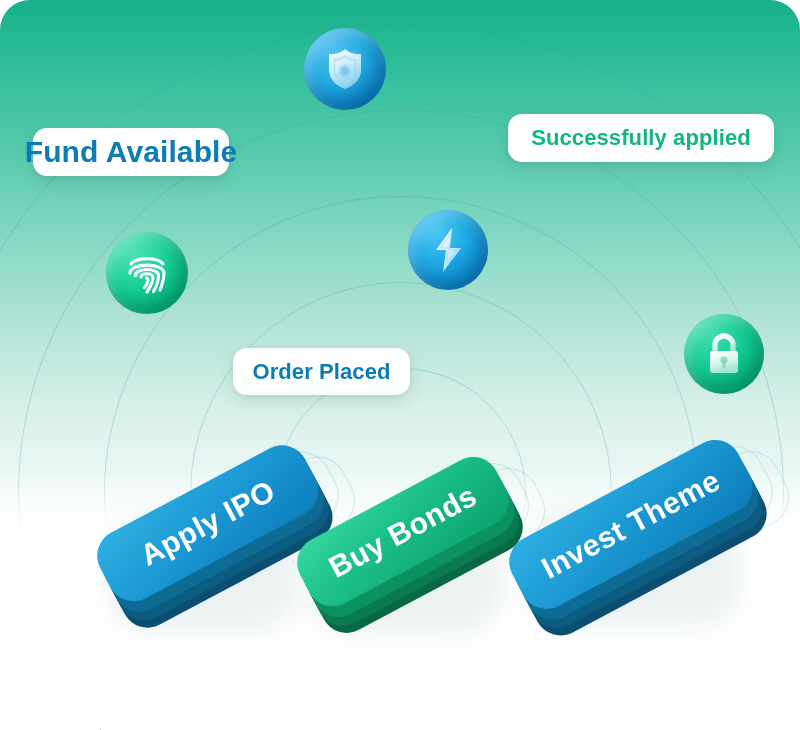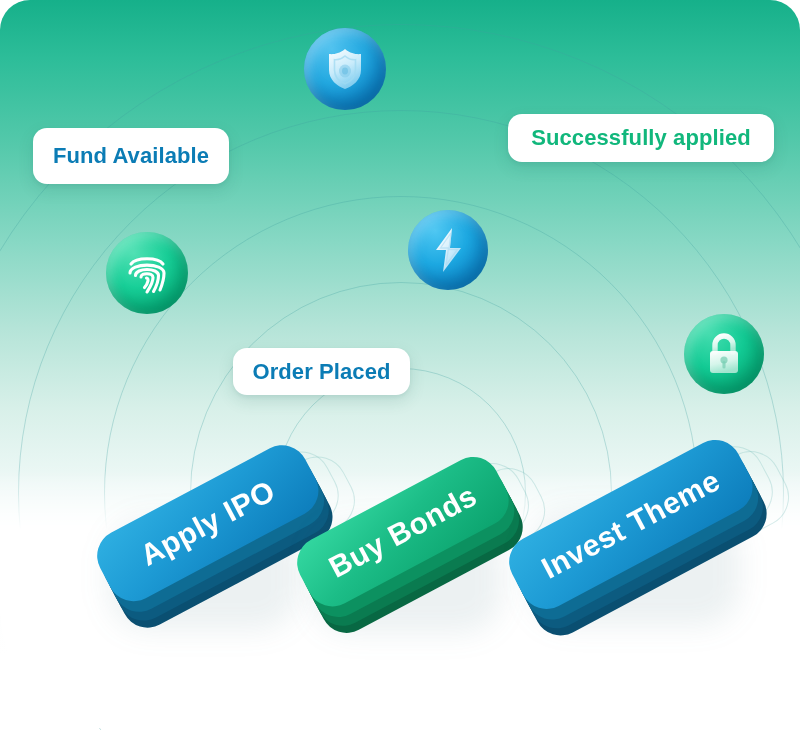--- a/index.html
+++ b/index.html
@@ -38,21 +38,21 @@
     background:transparent;
   }
 
   
   .pill{
     position:absolute;background:#ffffff;border-radius:14px;
     display:flex;align-items:center;justify-content:center;
     box-shadow:0 6px 16px rgba(20,90,80,0.13), 0 2px 4px rgba(20,90,80,0.07);
     font-weight:bold;white-space:nowrap;letter-spacing:0.1px;
   }
-  #pill-fund{left:33px;top:128px;width:196px;height:56px;font-size:22px;color:#0b7cb5;}
+  #pill-fund{left:33px;top:128px;width:196px;height:48px;font-size:30px;color:#0b7cb5;}
   #pill-success{left:508px;top:114px;width:266px;height:48px;font-size:22px;color:#11b77c;}
   #pill-order{left:233px;top:348px;width:177px;height:47px;font-size:22px;color:#0b7cb5;}
 
   
   .badge{
     position:absolute;border-radius:50%;
     display:flex;align-items:center;justify-content:center;
   }
   .badge .glow{
     position:absolute;left:6%;top:14%;width:94%;height:94%;

